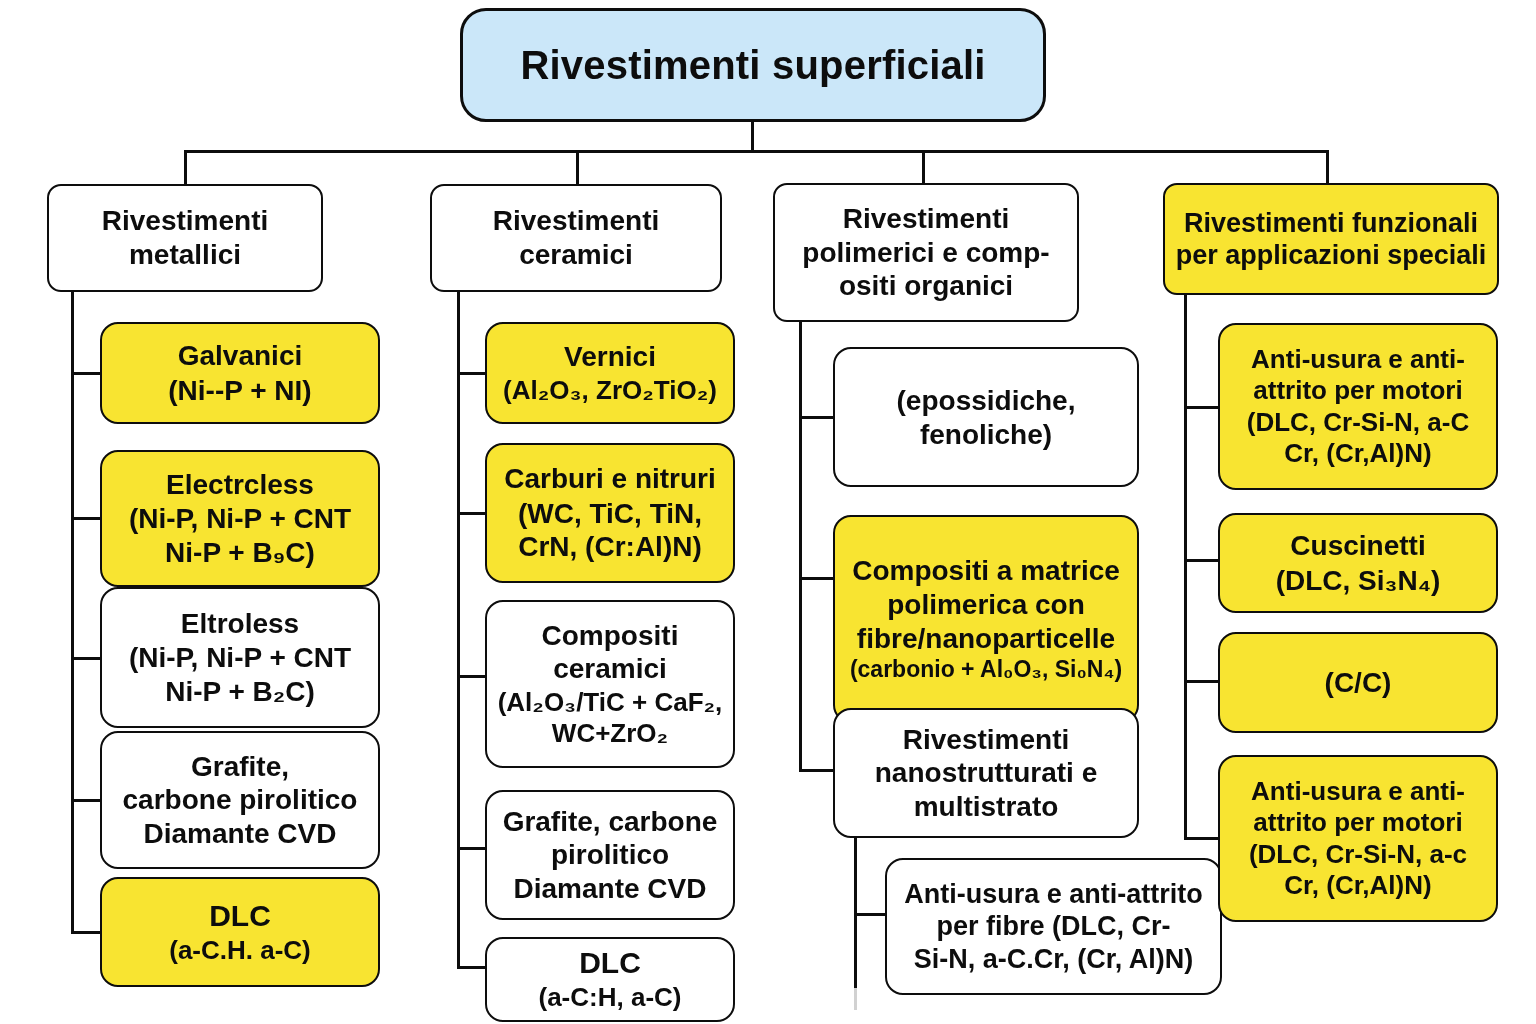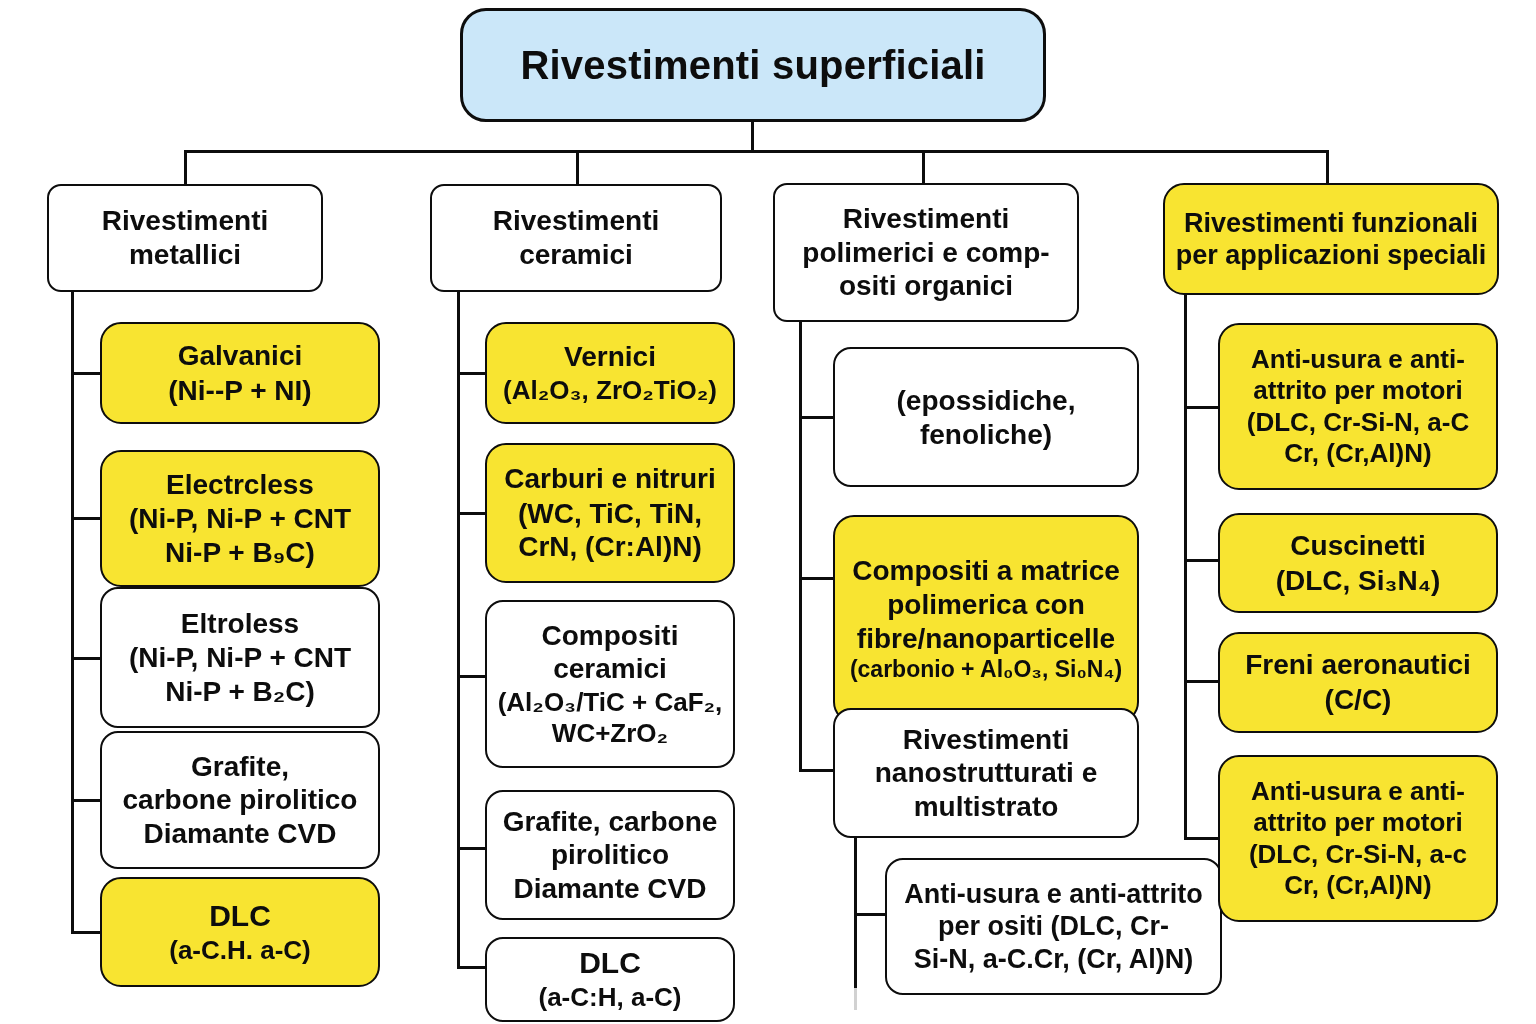--- a/index.html
+++ b/index.html
@@ -17,21 +17,21 @@
     position:absolute;box-sizing:border-box;border:2.6px solid var(--line);
     border-radius:18px;display:flex;flex-direction:column;justify-content:center;
     align-items:center;text-align:center;white-space:pre-line;line-height:1.2;
     font-weight:600;background:var(--white);padding:11px 6px;
   }
   .hdr{border-radius:14px;font-size:28px;}
   .root{
     background:var(--blue);border-radius:26px;border-width:3px;
     font-size:40px;font-weight:700;letter-spacing:.2px;
   }
-  .yellow{background:var(--yellow);border-radius:21px;}
+  .yellow{background:var(--yellow);}
   .main{font-size:28px;white-space:pre-line;}
   .main-27{font-size:27px;}
   .main-26{font-size:26px;}
   .sub{font-size:26px;white-space:pre-line;margin-top:1px;}
   .sub-lg{font-size:28px;}
   .sub-sm{font-size:23px;}
   .ln{position:absolute;background:var(--line);}
   .ln-faint{position:absolute;background:#999;opacity:.45;}
 </style>
 </head>
@@ -154,36 +154,35 @@
 fibre/nanoparticelle</div>
     <div class="sub sub-sm">(carbonio + Al₀O₃, Si₀N₄)</div>
   </div>
   <div class="node" style="left:833px;top:708px;width:306px;height:130px">
     <div class="main">Rivestimenti
 nanostrutturati e
 multistrato</div>
   </div>
   <div class="node" style="left:885px;top:858px;width:337px;height:137px">
     <div class="main main-27">Anti-usura e anti-attrito
-per ositi (DLC, Cr-
+per fibre (DLC, Cr-
 Si-N, a-C.Cr, (Cr, Al)N)</div>
   </div>
 
   <div class="node yellow" style="left:1218px;top:323px;width:280px;height:167px">
     <div class="main main-26">Anti-usura e anti-
 attrito per motori
 (DLC, Cr-Si-N, a-C
 Cr, (Cr,Al)N)</div>
   </div>
   <div class="node yellow" style="left:1218px;top:513px;width:280px;height:100px">
     <div class="main">Cuscinetti</div>
     <div class="sub sub-lg">(DLC, Si₃N₄)</div>
   </div>
   <div class="node yellow" style="left:1218px;top:632px;width:280px;height:101px">
-    <div class="main">Freni aeronautici</div>
     <div class="sub sub-lg">(C/C)</div>
   </div>
   <div class="node yellow" style="left:1218px;top:755px;width:280px;height:167px">
     <div class="main main-26">Anti-usura e anti-
 attrito per motori
 (DLC, Cr-Si-N, a-c
 Cr, (Cr,Al)N)</div>
   </div>
 
 </div>

